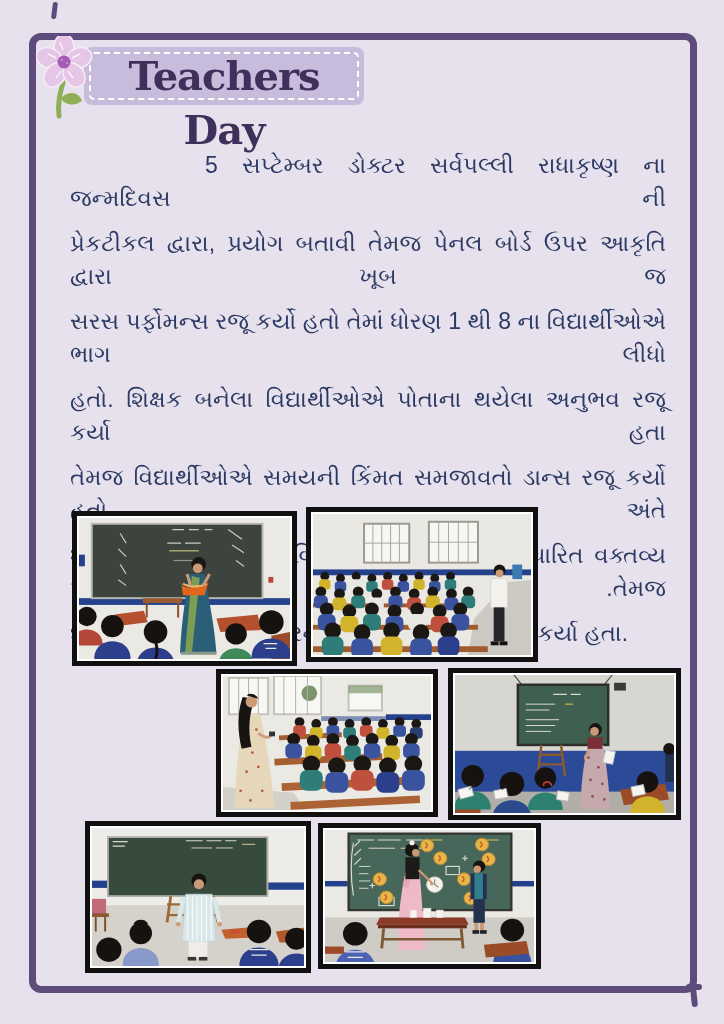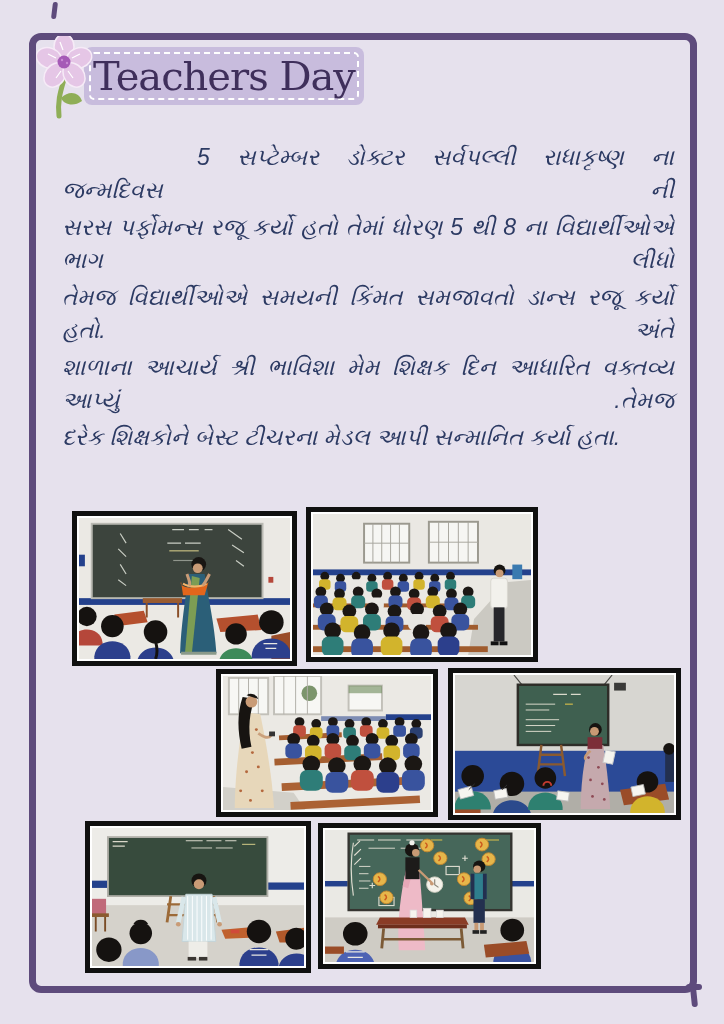--- a/index.html
+++ b/index.html
@@ -11,27 +11,27 @@
   .tick{position:absolute;background:#5e4b7c;border-radius:3px;}
   .tick-tl{left:52px;top:2px;width:5px;height:17px;transform:rotate(7deg);}
   .tick-br-h{left:686px;top:984px;width:16px;height:6px;}
   .tick-br-v{left:691px;top:987px;width:6px;height:20px;transform:rotate(-6deg);}
   
   .banner{position:absolute;left:84px;top:47px;width:280px;height:58px;background:#c8bcdd;
           border-radius:8px;}
   .banner-dash{position:absolute;left:5px;top:5px;right:5px;bottom:5px;
                border:2px dashed #ffffff;border-radius:5px;}
   .title{position:absolute;left:0;right:0;top:2px;text-align:center;margin:0;
-         font-family:"DejaVu Serif","Liberation Serif",serif;font-weight:400;
+         font-family:"DejaVu Serif","Liberation Serif",serif;font-weight:700;
          font-size:40px;line-height:54px;color:#3f2f5b;letter-spacing:-1px;}
   .flower{position:absolute;left:36px;top:36px;width:58px;height:88px;}
   
   .article{position:absolute;left:58px;top:137px;width:620px;color:#2c3a63;
            font-size:23px;line-height:33px;}
-  .line{margin:4px;text-align:justify;text-align-last:justify;white-space:normal;font-style:italic;}
+  .line{margin:12px;text-align:justify;text-align-last:justify;white-space:normal;}
   .line:first-child{text-indent:135px;}
   .line:last-child{text-align-last:left;}
   
   .photo{position:absolute;margin:0;background:#ffffff;border:5px solid #101010;
          box-sizing:border-box;padding:2px;}
   .photo svg{display:block;width:100%;height:100%;}
   .ph-a{left:72px; top:511px;width:225px;height:155px;}
   .ph-b{left:306px;top:507px;width:232px;height:155px;}
   .ph-c{left:216px;top:669px;width:222px;height:148px;}
   .ph-d{left:448px;top:668px;width:233px;height:152px;}
@@ -66,21 +66,23 @@
         <path d="M24 6 l3 8 M12 18 l8 4 M44 18 l-8 4 M20 42 l5 -7 M37 42 l-5 -7" stroke="#ffffff" stroke-width="1.2"></path>
         <circle cx="28" cy="26" r="6.5" fill="#a55ab6"></circle>
         <circle cx="26" cy="24" r="1.2" fill="#c98ad4"></circle>
           <circle cx="31" cy="27" r="1.2" fill="#c98ad4"></circle>
       </g>
     </svg>
   </header>
 
   <main class="article">
     <p class="line">5 સપ્ટેમ્બર ડોક્ટર સર્વપલ્લી રાધાકૃષ્ણ ના જન્મદિવસ ની</p>
-    <p class="line">સરસ પર્ફોમન્સ રજૂ કર્યો હતો તેમાં ધોરણ 5 થી 8 ના વિદ્યાર્થીઓએ ભાગ લીધો</p>
+    <p class="line">પ્રેકટીકલ દ્વારા, પ્રયોગ બતાવી તેમજ પેનલ બોર્ડ ઉપર આકૃતિ દ્વારા ખૂબ જ</p>
+    <p class="line">સરસ પર્ફોમન્સ રજૂ કર્યો હતો તેમાં ધોરણ 1 થી 8 ના વિદ્યાર્થીઓએ ભાગ લીધો</p>
+    <p class="line">હતો. શિક્ષક બનેલા વિદ્યાર્થીઓએ પોતાના થયેલા અનુભવ રજૂ કર્યા હતા</p>
     <p class="line">તેમજ વિદ્યાર્થીઓએ સમયની કિંમત સમજાવતો ડાન્સ રજૂ કર્યો હતો. અંતે</p>
     <p class="line">શાળાના આચાર્ય શ્રી ભાવિશા મેમ શિક્ષક દિન આધારિત વક્તવ્ય આપ્યું .તેમજ</p>
     <p class="line">દરેક શિક્ષકોને બેસ્ટ ટીચરના મેડલ આપી સન્માનિત કર્યા હતા.</p>
   </main>
 
   <svg class="defs-holder" aria-hidden="true">
     <defs>
       <g id="kb">
           <circle r="10" fill="#151210"></circle>
           <path d="M-16 27 C-14 9 14 9 16 27 L16 30 L-16 30 Z" fill="currentColor"></path>

